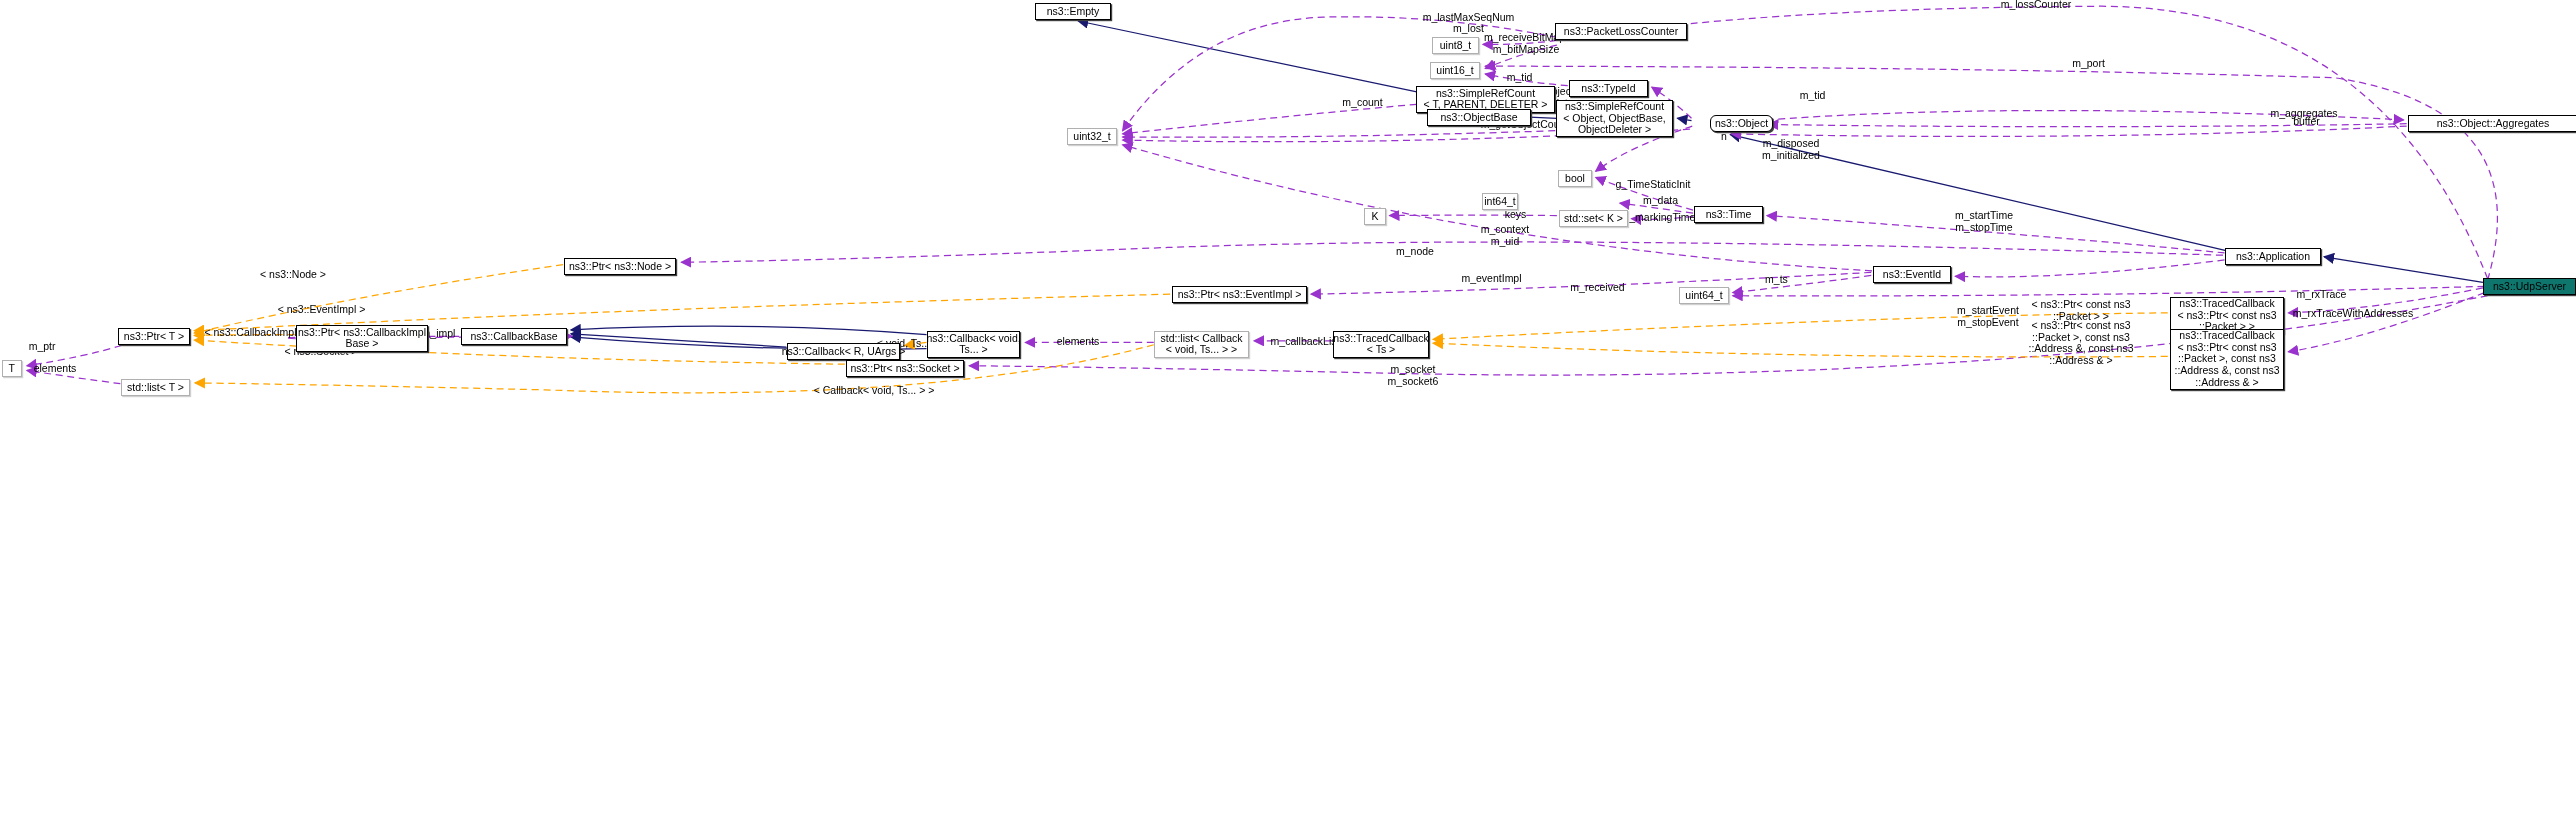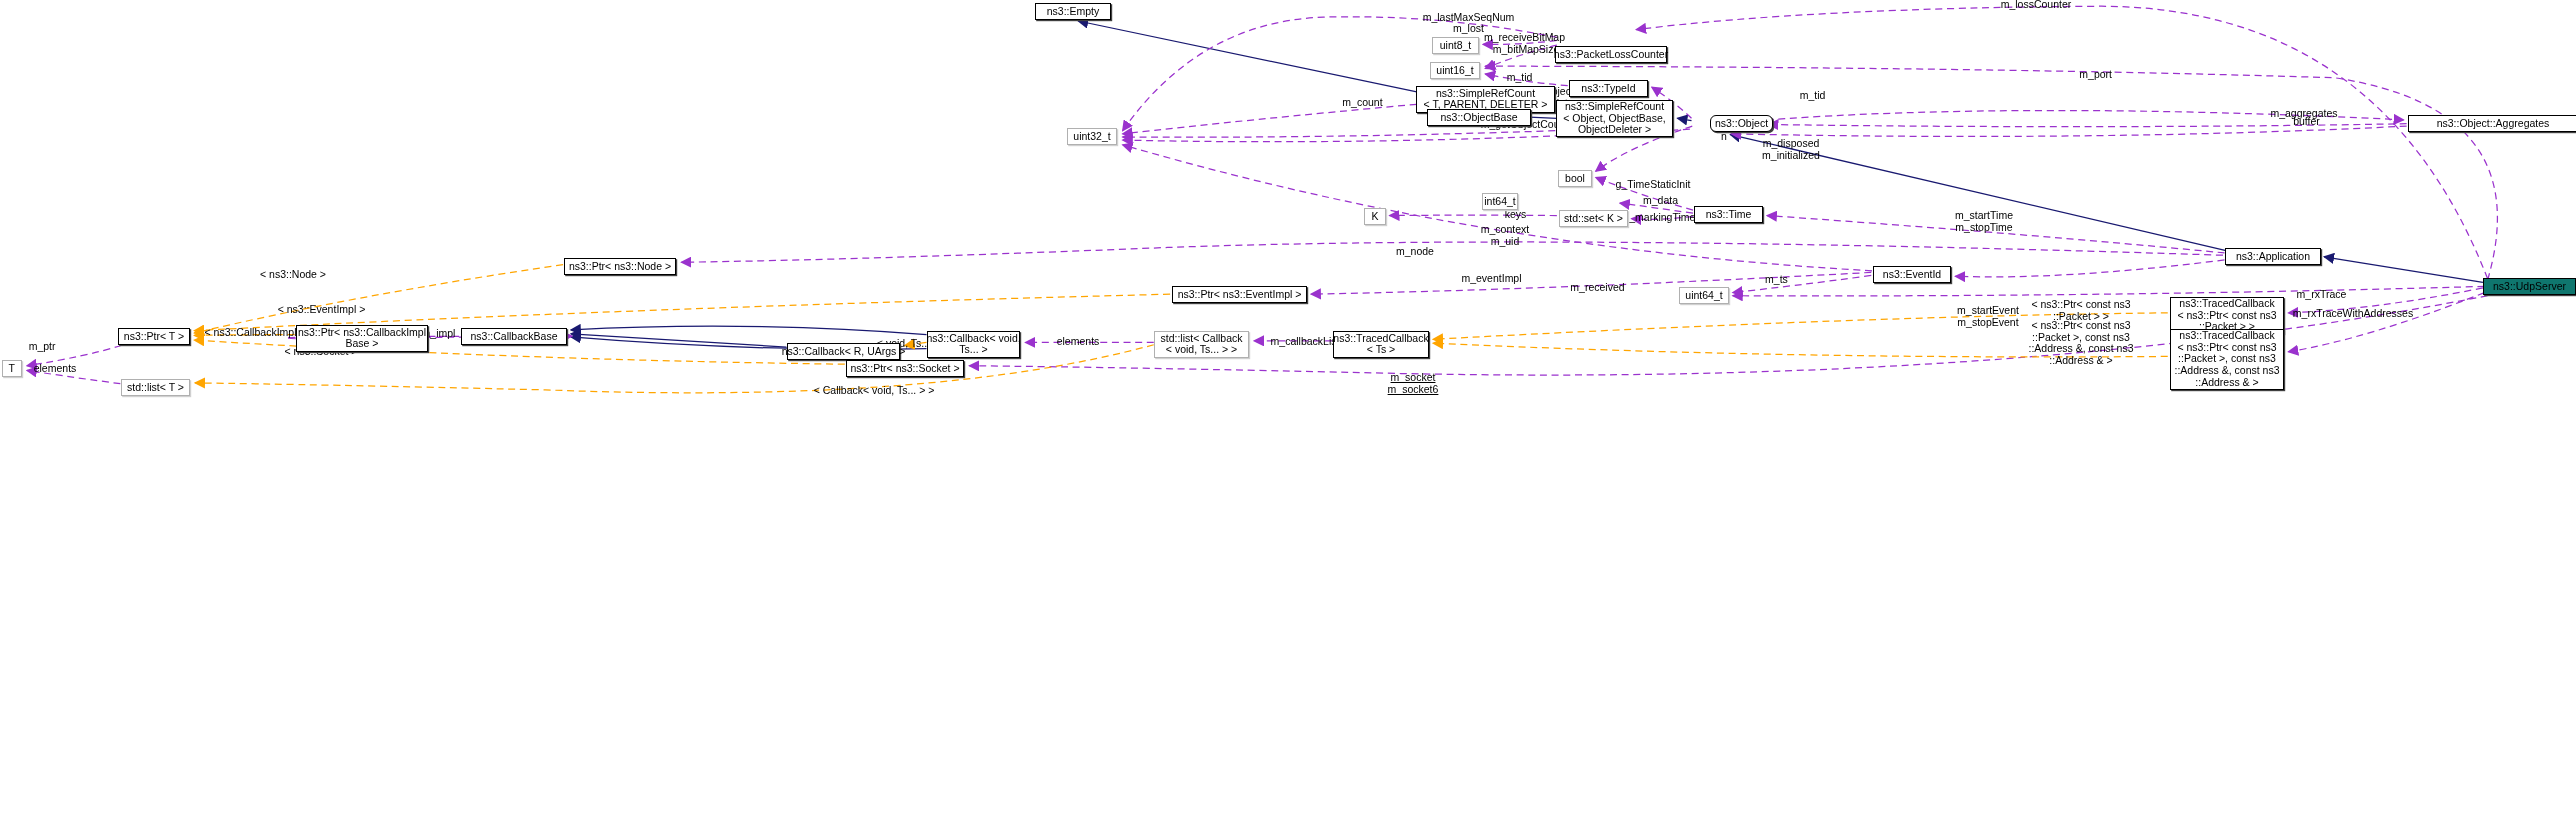--- a/index.html
+++ b/index.html
@@ -135,21 +135,21 @@
       <path d="M1085,468 Q640,462 249,437"></path>
       <path d="M1190,440 Q1175,442 1162,444"></path>
       <path d="M1482,443 Q1200,520 700,501 Q400,494 250,492"></path>
       <path d="M2785,402 Q2400,406 1841,436"></path>
       <path d="M2785,458 Q2300,462 1841,441"></path>
     </g>
   </svg>
 
   <div id="nodes-layer">
       <div class="node cls" style="left: 1035px; top: 3.1px; width: 76px; min-height: 17px;">ns3::Empty</div>
-      <div class="node cls" style="left: 1555px; top: 46px; width: 112px; min-height: 17px;">ns3::PacketLossCounter</div>
+      <div class="node cls" style="left: 1555px; top: 23px; width: 132px; min-height: 17px;">ns3::PacketLossCounter</div>
       <div class="node typ" style="left: 1432px; top: 37px; width: 47px; min-height: 17px;">uint8_t</div>
       <div class="node typ" style="left: 1430px; top: 62px; width: 50px; min-height: 17px;">uint16_t</div>
       <div class="node cls" style="left: 1569px; top: 80px; width: 79px; min-height: 17px;">ns3::TypeId</div>
       <div class="node cls" style="left: 1416px; top: 86px; width: 139px; min-height: 26.5px;">ns3::SimpleRefCount
 &lt; T, PARENT, DELETER &gt;</div>
       <div class="node cls" style="left: 1556px; top: 100px; width: 117px; min-height: 37px;">ns3::SimpleRefCount
 &lt; Object, ObjectBase,
 ObjectDeleter &gt;</div>
       <div class="node cls" style="left: 1427px; top: 109px; width: 104px; min-height: 17px;">ns3::ObjectBase</div>
       <div class="node cls" style="left: 1710px; top: 115px; width: 63px; min-height: 17px; border-radius: 6px;">ns3::Object</div>
@@ -188,21 +188,21 @@
       <div class="node cls" style="left: 846px; top: 360px; width: 118px; min-height: 17px;">ns3::Ptr&lt; ns3::Socket &gt;</div>
       <div class="node typ" style="left: 1.6px; top: 360px; width: 20px; min-height: 17px;">T</div>
       <div class="node typ" style="left: 121px; top: 379px; width: 69px; min-height: 17px;">std::list&lt; T &gt;</div>
     </div>
   <div id="labels-layer">
       <div class="edge-label" style="left: 1993px; top: -0.8px; width: 86px;">m_lossCounter</div>
       <div class="edge-label" style="left: 1418px; top: 11.7px; width: 101px;">m_lastMaxSeqNum
 m_lost</div>
       <div class="edge-label" style="left: 1478px; top: 32px; width: 93px;">m_receiveBitMap</div>
       <div class="edge-label" style="left: 1487px; top: 44px; width: 78px;">m_bitMapSize</div>
-      <div class="edge-label" style="left: 2065px; top: 69px; width: 47px; text-align: right;">m_port</div>
+      <div class="edge-label" style="left: 2065px; top: 58px; width: 47px;">m_port</div>
       <div class="edge-label" style="left: 1501px; top: 72px; width: 37px;">m_tid</div>
       <div class="edge-label" style="left: 1794px; top: 90px; width: 37px;">m_tid</div>
       <div class="edge-label" style="left: 1489px; top: 86px; width: 121px;">&lt; Object, ObjectBase,
 ObjectDeleter &gt;</div>
       <div class="edge-label" style="left: 1337px; top: 97px; width: 51px;">m_count</div>
       <div class="edge-label" style="left: 2263px; top: 108px; width: 82px;">m_aggregates</div>
       <div class="edge-label" style="left: 2287px; top: 116px; width: 39px;">buffer</div>
       <div class="edge-label" style="left: 1474px; top: 119px; width: 101px;">m_getObjectCount</div>
       <div class="edge-label" style="left: 1716px; top: 131px; width: 15.6px;">n</div>
       <div class="edge-label" style="left: 1752px; top: 138px; width: 78px;">m_disposed
@@ -232,19 +232,19 @@
 ::Address &amp;, const ns3
 ::Address &amp; &gt;</div>
       <div class="edge-label" style="left: 197px; top: 327px; width: 140px;">&lt; ns3::CallbackImplBase &gt;</div>
       <div class="edge-label" style="left: 416px; top: 328px; width: 45px;">m_impl</div>
       <div class="edge-label" style="left: 1051px; top: 336px; width: 54px;">elements</div>
       <div class="edge-label" style="left: 1262px; top: 336px; width: 86px;">m_callbackList</div>
       <div class="edge-label" style="left: 869px; top: 338px; width: 78px;">&lt; void, Ts... &gt;</div>
       <div class="edge-label" style="left: 22.6px; top: 341px; width: 39px;">m_ptr</div>
       <div class="edge-label" style="left: 276px; top: 346px; width: 90px;">&lt; ns3::Socket &gt;</div>
       <div class="edge-label" style="left: 28px; top: 363px; width: 54px;">elements</div>
-      <div class="edge-label" style="left: 1382px; top: 372px; width: 62px; text-decoration: underline;">m_socket
+      <div class="edge-label" style="left: 1382px; top: 364px; width: 62px;">m_socket
 m_socket6</div>
       <div class="edge-label" style="left: 802px; top: 385px; width: 144px;">&lt; Callback&lt; void, Ts... &gt; &gt;</div>
     </div>
 
 </div>
 
 
 </body></html>

